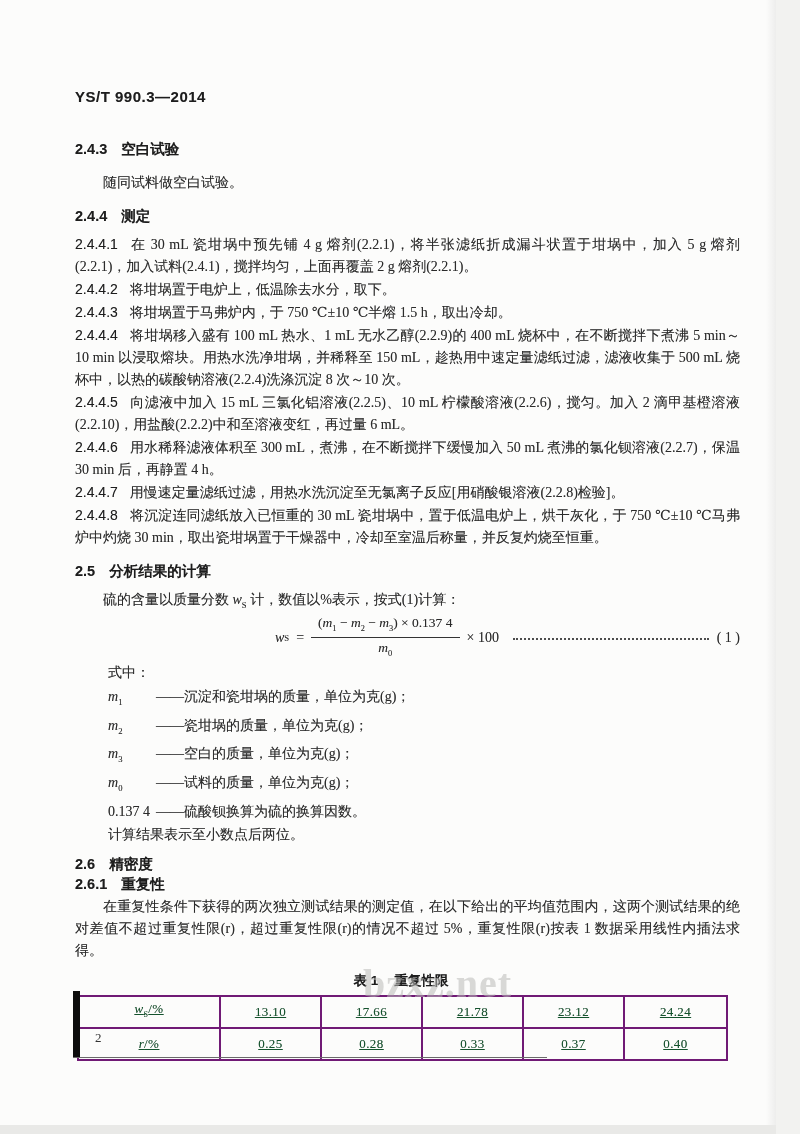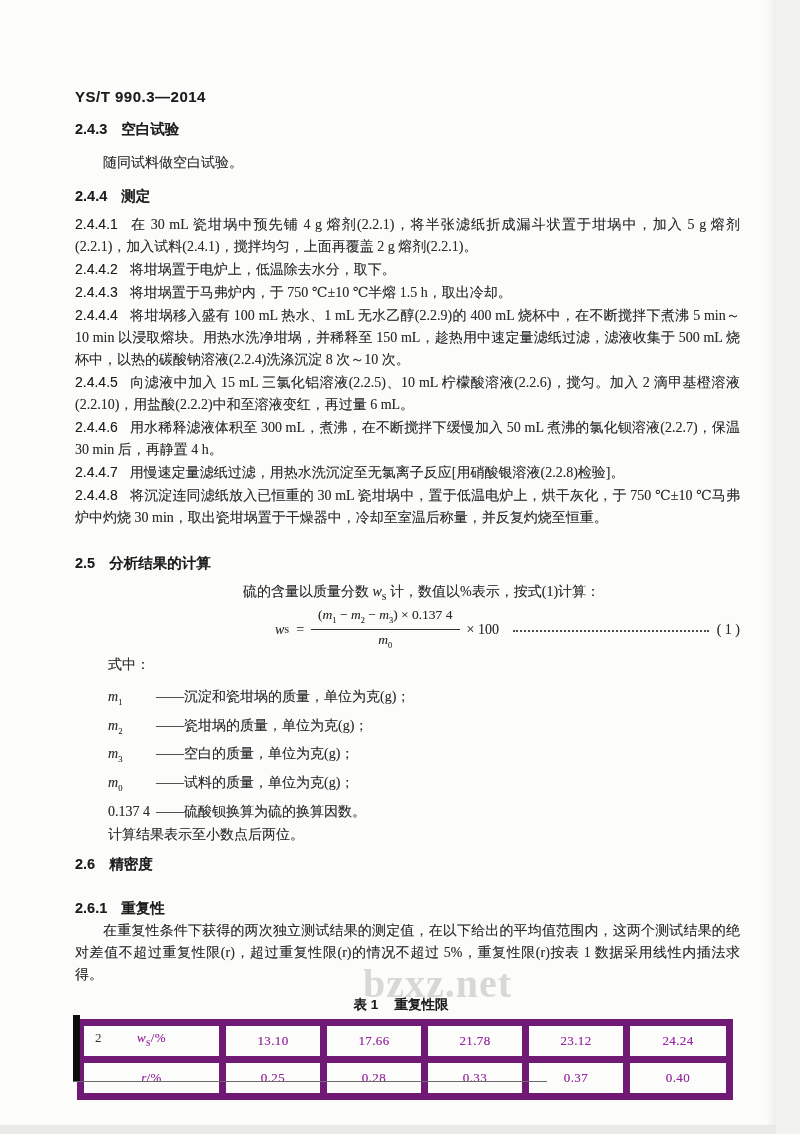--- a/index.html
+++ b/index.html
@@ -24,51 +24,51 @@
   }
   .doc-header{
     font-family:"Liberation Sans","DejaVu Sans",sans-serif;
     font-weight:700;font-size:15px;line-height:18px;letter-spacing:0.5px;color:#1d1d1d;
   }
   .clause{
     font-family:"Liberation Sans","DejaVu Sans",sans-serif;
     font-weight:700;font-size:14.5px;line-height:20px;color:#1d1d1d;margin:0;
   }
   .clause .cnum{margin-right:14px;}
-  .h243{margin-top:13px;}
+  .h243{margin-top:33px;}
   .h244{margin-top:12px;}
-  .h25{margin-top:24px;}
+  .h25{margin-top:12px;}
   .h26{margin-top:8px;}
-  .h261{margin-top:24px;}
+  .h261{margin-top:0;}
   p{margin:0;}
   .p-indent{text-indent:2em;margin-top:13px;text-align:justify;}
   .steps{margin-top:7px;}
   .step{text-align:justify;line-height:22px;}
   .snum{
     font-family:"Liberation Sans","DejaVu Sans",sans-serif;
     font-weight:400;font-style:normal;margin-right:12px;color:#1d1d1d;
   }
-  .p-intro{margin-top:8px;text-indent:2em;text-align:center;}
+  .p-intro{margin-top:8px;text-indent:2em;}
   .it{font-style:italic;}
   sub{font-size:0.62em;}
 
   
   .formula{display:flex;align-items:center;width:100%;margin-top:0;height:44px;}
   .f-main{display:inline-flex;align-items:center;margin-left:200px;white-space:nowrap;font-size:14px;}
   .f-eq{margin:0 7px;}
   .frac{display:inline-flex;flex-direction:column;text-align:center;font-size:13.5px;line-height:17px;}
   .fnum{padding:0 7px 1px;border-bottom:1.3px solid #333;}
   .fden{padding-top:1px;}
   .f-times{margin-left:7px;}
   .leader{flex:1 1 auto;margin:0 8px 0 14px;border-bottom:2px dotted #4d4d4d;height:0;transform:translateY(1px);}
   .f-eqno{font-size:14px;white-space:nowrap;}
 
   .calc-block{margin-left:33px;}
   .where{margin-top:2px;line-height:22px;}
-  .defs{margin-top:9px;}
+  .defs{margin-top:1px;}
   .def-row{display:flex;line-height:23px;}
   .def-sym{flex:0 0 48px;white-space:nowrap;}
   .def-desc{flex:1;}
   .result-note{line-height:23px;}
 
   .p261{margin-top:2px;text-indent:2em;text-align:justify;}
 
   
   .tbl-caption{
     margin-top:10px;text-align:center;width:652px;
@@ -77,22 +77,22 @@
   }
   .tbl-caption .cap2{margin-left:16px;}
   .tbl-wrap{position:relative;margin-top:5px;margin-left:2px;width:649px;}
   .tbl-leftbar{position:absolute;left:-4px;top:-4px;width:7px;height:66px;background:#0d0d0d;z-index:2;}
   table{
     border-collapse:collapse;table-layout:fixed;width:649px;
     border-top:2.5px solid #161616;border-bottom:2.5px solid #161616;
     border-left:1.3px solid #2a2a2a;border-right:1.3px solid #2a2a2a;
   }
   td{
-    border:7px solid #701a75;height:28px;text-align:center;vertical-align:middle;
-    font-size:13px;letter-spacing:0.4px;color:#a21caf;
+    border:2px solid #701a75;height:28px;text-align:center;vertical-align:middle;
+    font-size:13px;letter-spacing:0.4px;color:#14532d;text-decoration:underline;
   }
   .tbl-underline{position:absolute;left:-4px;top:62px;width:474px;height:1px;background:#6a6a6a;}
 
   .page-number{position:absolute;left:95px;top:1030px;font-size:13px;color:#333;}
   .watermark{
     position:absolute;left:363px;top:960px;z-index:3;
     font-family:Liberation Serif, serif;
     font-weight:700;font-size:40px;letter-spacing:1px;
     color:rgba(186,186,184,0.55);
   }

